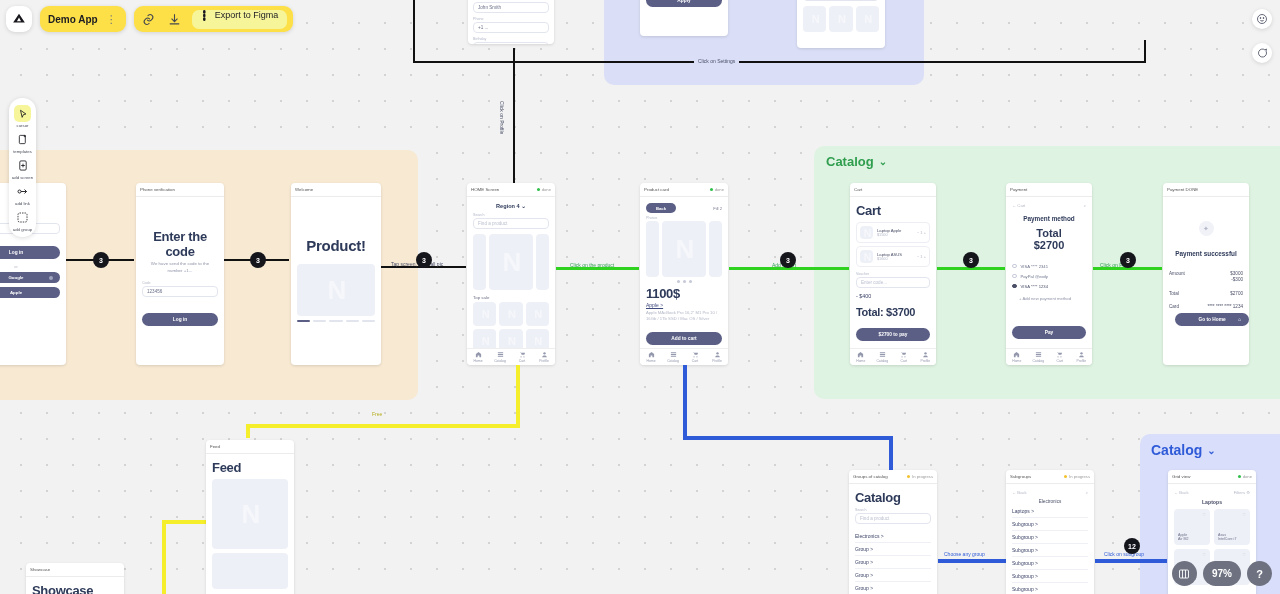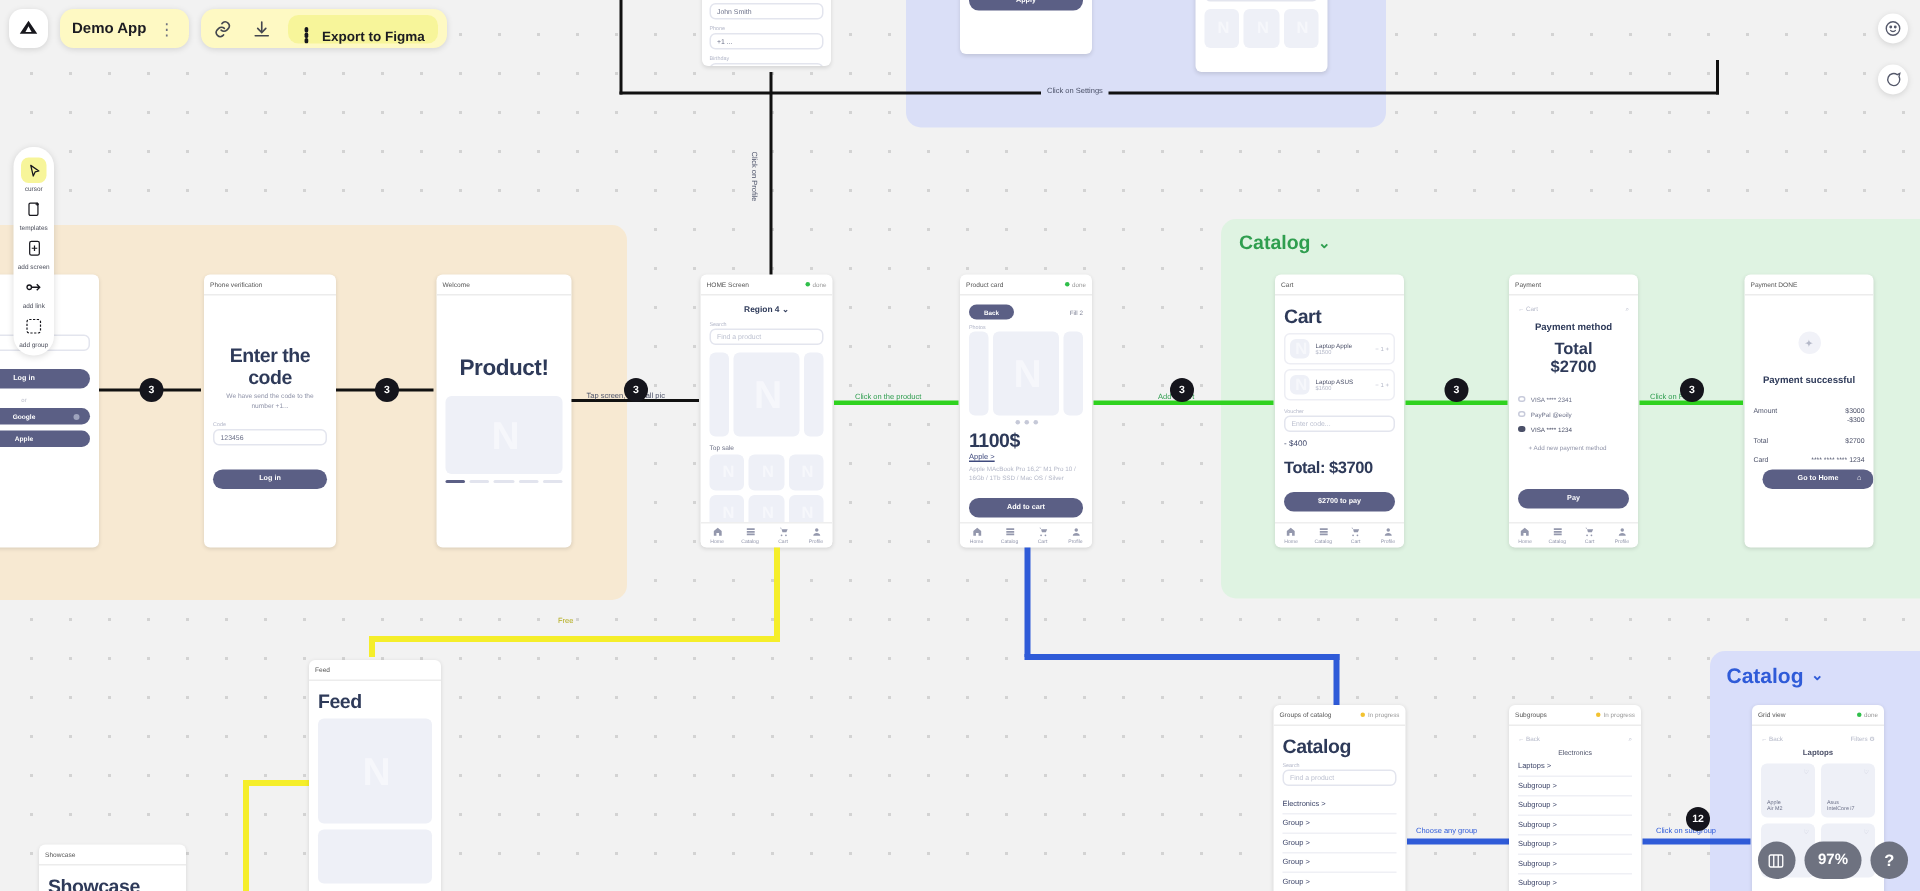--- a/index.html
+++ b/index.html
@@ -83,34 +83,34 @@
   }
   .badge-node {
     position: absolute; width: 16px; height: 16px; border-radius: 50%;
     background: #15151c; color: #fff; display: flex; align-items: center;
     justify-content: center; font-size: 7px; font-weight: 700;
   }
 
   
   #topbar { position: absolute; top: 6px; left: 6px; display: flex; gap: 8px; z-index: 40; }
   .bar-card {
-    background: #fef9c3; border-radius: 9px; box-shadow: 0 1px 4px rgba(0,0,0,.13);
+    background: #fde047; border-radius: 9px; box-shadow: 0 1px 4px rgba(0,0,0,.13);
     height: 26px; display: flex; align-items: center; padding: 0 8px; gap: 8px;
   }
   .logo-mark {
     width: 26px; height: 26px; border-radius: 9px; background: #fff;
     display: flex; align-items: center; justify-content: center;
     box-shadow: 0 1px 4px rgba(0,0,0,.13);
   }
   .app-name { font-size: 10px; font-weight: 700; color: #1c1c22; }
   .kebab { font-size: 11px; color: #70737f; letter-spacing: 1px; }
   .icon-btn { width: 18px; height: 18px; display: flex; align-items: center; justify-content: center; color: #44474f; }
   .figma-btn {
     background: #f7f59a; border-radius: 7px; height: 19px; display: flex;
-    align-items: flex-end; gap: 5px; padding: 0 9px; font-size: 9px; font-weight: 700; color: #1c1c22;
+    align-items: flex-start; gap: 5px; padding: 0 9px; font-size: 9px; font-weight: 400; color: #1c1c22;
   }
 
   
   #rail {
     position: absolute; left: 9px; top: 98px; width: 27px; background: #fff;
     border-radius: 13px; box-shadow: 0 1px 5px rgba(0,0,0,.14);
     padding: 5px 0 4px; display: flex; flex-direction: column; align-items: center; z-index: 35;
   }
   .rail-item { display: flex; flex-direction: column; align-items: center; width: 100%; padding: 2px 0 1px; }
   .rail-ico {

